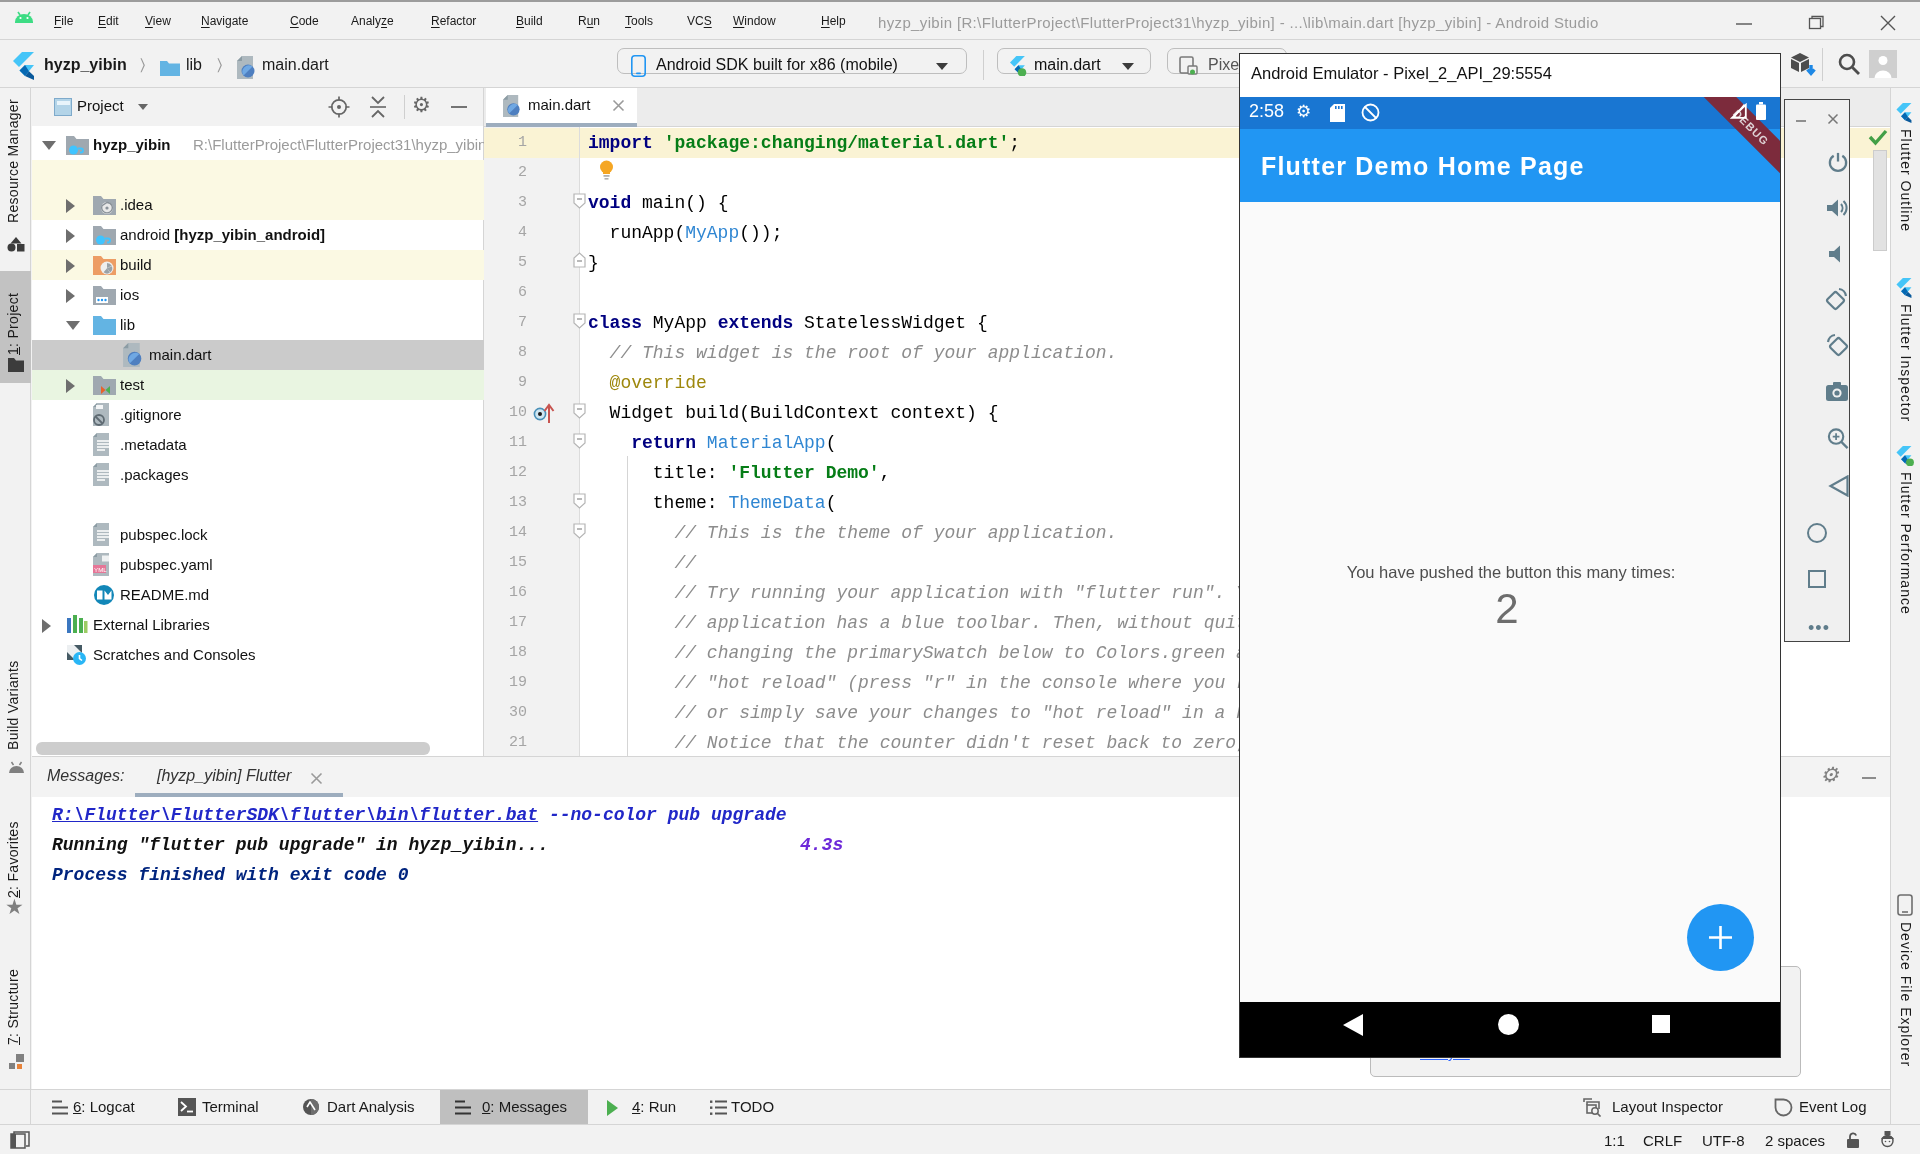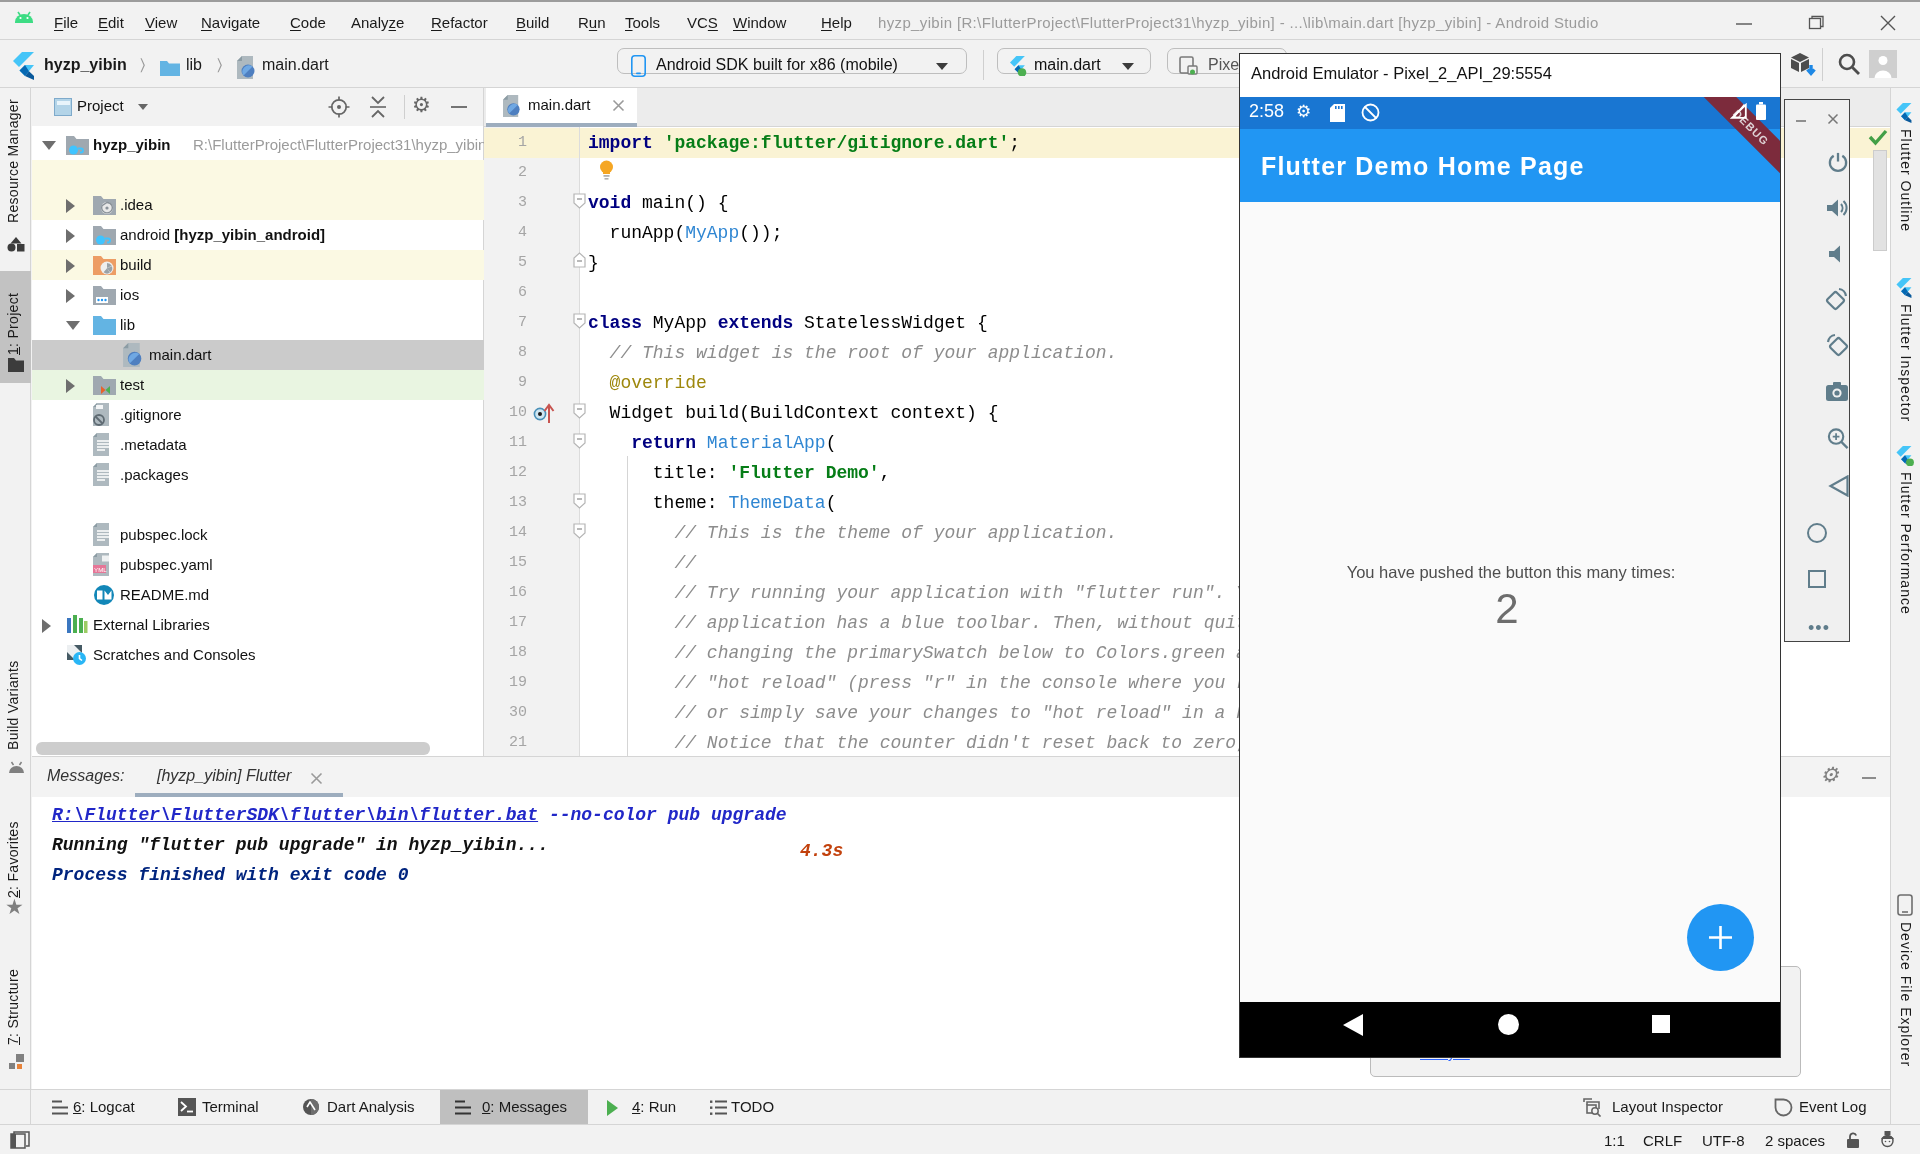--- a/index.html
+++ b/index.html
@@ -1,20 +1,20 @@
 <!DOCTYPE html>
 <html><head>
 <meta charset="utf-8">
 <style>
 * { margin:0; padding:0; box-sizing:border-box; }
 html,body { width:1920px; height:1154px; overflow:hidden; font-family:"Liberation Sans",sans-serif; background:#F2F2F2; position:relative; }
 .abs { position:absolute; }
 
 #titlebar { position:absolute; left:0; top:0; width:1920px; height:40px; background:#F2F2F2; border-top:2px solid #9c9c9c; border-bottom:1px solid #D5D5D5; }
-.menuitem { position:absolute; top:12px; font-size:15px; color:#1a1a1a; }
+.menuitem { position:absolute; top:12px; font-size:12px; color:#1a1a1a; }
 .menuitem u { text-decoration:underline; text-underline-offset:2px; }
 #wintitle { position:absolute; top:12px; left:878px; font-size:15px; letter-spacing:0.35px; color:#9B9B9B; white-space:nowrap; }
 
 #toolbar { position:absolute; left:0; top:43px; width:1920px; height:45px; background:#F2F2F2; border-bottom:1px solid #D5D5D5; }
 .crumb { position:absolute; top:13px; font-size:16px; color:#1a1a1a; }
 .combo { position:absolute; top:5px; height:26px; border:1px solid #BEBEBE; border-radius:7px; background:#F2F2F2; }
 .combo .ct { position:absolute; top:7px; font-size:16px; color:#111; white-space:nowrap; }
 .darr { position:absolute; width:0; height:0; border-left:6px solid transparent; border-right:6px solid transparent; border-top:7px solid #3c3c3c; }
 
 #lstripe { position:absolute; left:0; top:88px; width:31px; height:1036px; background:#F2F2F2; border-right:1px solid #D5D5D5; }
@@ -442,21 +442,21 @@
     <div class="lnum" style="top:466px">15</div>
  <div class="lnum" style="top:496px">16</div>
     <div class="lnum" style="top:526px">17</div>
     <div class="lnum" style="top:556px">18</div>
  <div class="lnum" style="top:586px">19</div>
     <div class="lnum" style="top:616px">30</div>
     <div class="lnum" style="top:646px">21</div>
 
  <div class="abs" style="left:143px;top:368px;width:1px;height:301px;background:#D5D5D5"></div>
 
- <div class="cline" style="top:40px;line-height:30px"><span class="kw">import</span> <span class="str">'package:flutter/gitignore.dart'</span>;</div>
+ <div class="cline" style="top:40px;line-height:30px"><span class="kw">import</span> <span class="str">'package:changing/material.dart'</span>;</div>
  <svg class="abs" style="left:112px;top:71px" width="21" height="22" viewBox="0 0 21 22">
       <circle cx="10.5" cy="8" r="6.5" fill="#F5A623"></circle>
       <rect x="7" y="13" width="7" height="2" fill="#F5A623"></rect>
       <rect x="7.5" y="16" width="6" height="1.8" fill="#B0B0B0"></rect>
       <rect x="8.5" y="19" width="4" height="1.6" fill="#B0B0B0"></rect>
     </svg>
  <div class="cline" style="top:100px;line-height:30px"><span class="kw">void</span> main() {</div>
  <div class="cline" style="top:130px;line-height:30px">  runApp(<span class="cls">MyApp</span>());</div>
  <div class="cline" style="top:160px;line-height:30px">}</div>
  <div class="cline" style="top:220px;line-height:30px"><span class="kw">class</span> MyApp <span class="kw">extends</span> StatelessWidget {</div>
@@ -526,21 +526,21 @@
         <path d="M1.5 1.5 L11.5 11.5 M11.5 1.5 L1.5 11.5" stroke="#9a9a9a" stroke-width="1.6"></path>
       </svg>
   <div class="abs" style="left:103px;top:36px;width:208px;height:4px;background:#9DADBE"></div>
   <span class="abs" style="left:1788px;top:6px;font-size:21px;color:#808080">⚙</span>
   <svg class="abs" style="left:1828px;top:12px" width="18" height="18" viewBox="0 0 18 18">
         <line x1="2" y1="9" x2="16" y2="9" stroke="#808080" stroke-width="1.8"></line>
       </svg>
  </div>
  <div class="conline" style="top:43px;line-height:30px;color:#2127C8;font-weight:bold"><span style="text-decoration:underline">R:\Flutter\FlutterSDK\flutter\bin\flutter.bat</span> --no-color pub upgrade</div>
  <div class="conline" style="top:73px;line-height:30px;color:#111;font-weight:bold">Running "flutter pub upgrade" in hyzp_yibin...</div>
- <div class="conline" style="left:768px;top:79px;line-height:30px;color:#c2410c;font-weight:bold">4.3s</div>
+ <div class="conline" style="left:768px;top:73px;line-height:30px;color:#6d28d9;font-weight:bold">4.3s</div>
  <div class="conline" style="top:103px;line-height:30px;color:#00247E;font-weight:bold">Process finished with exit code 0</div>
 </div>
 
 <div id="btabs">
  <svg class="abs" style="left:20px;top:10px" width="17" height="15" viewBox="0 0 17 15">
       <path d="M0 1.5 h10 M0 7.5 h16 M0 13.5 h16" stroke="#555" stroke-width="2.2"></path>
     </svg>
  <span class="btab" style="left:41px;top:8px"><u>6</u>: Logcat</span>
  <div class="abs" style="left:146px;top:8px;width:18px;height:18px;background:#555"><svg width="18" height="18" viewBox="0 0 18 18">
         <path d="M3 4 L8 8.5 L3 13" fill="none" stroke="#fff" stroke-width="1.8"></path>

